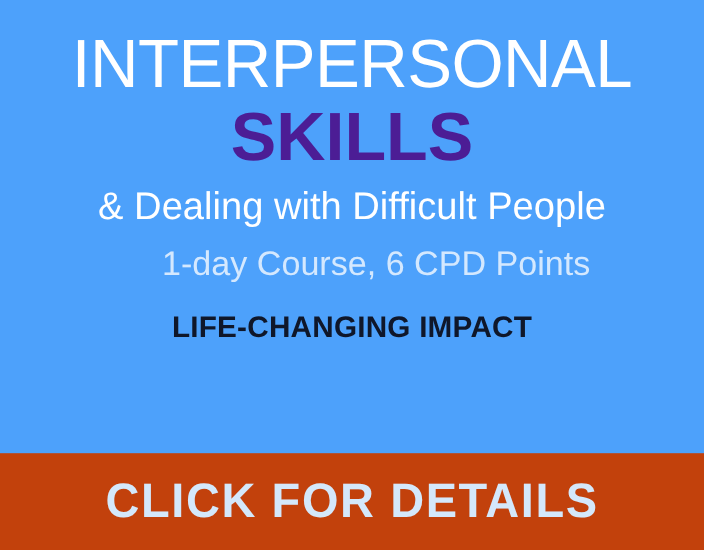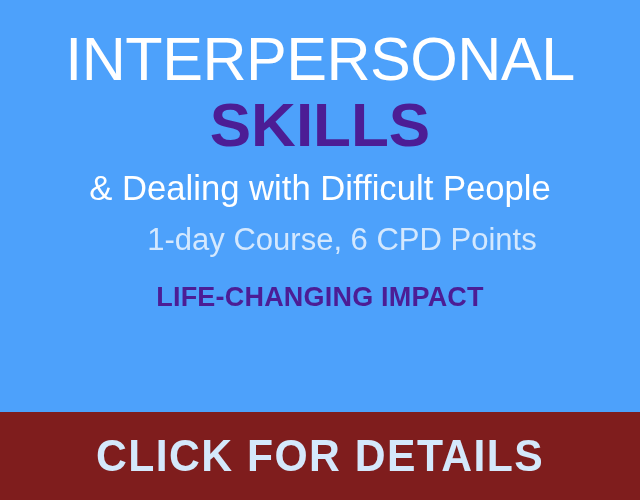--- a/index.html
+++ b/index.html
@@ -80,28 +80,28 @@
 
   .detail-line.first { margin-top: 14px; margin-left: 44px; }
   .detail-line.second { margin-top: 16px; }
 
   .impact-line {
     width: 100%;
     font-size: 27px;
     line-height: 30px;
     font-weight: 600;
     letter-spacing: 0.2px;
-    color: #4c1d95;
+    color: #0f172a;
     margin-top: 24px;
     white-space: nowrap;
   }
 
   .cta-bar {
     flex: 1 1 auto;
-    background: #7f1d1d;
+    background: #c2410c;
     display: flex;
     align-items: center;
     justify-content: center;
   }
 
   .cta-label {
     font-size: 44px;
     line-height: 48px;
     font-weight: 700;
     letter-spacing: 1.5px;

